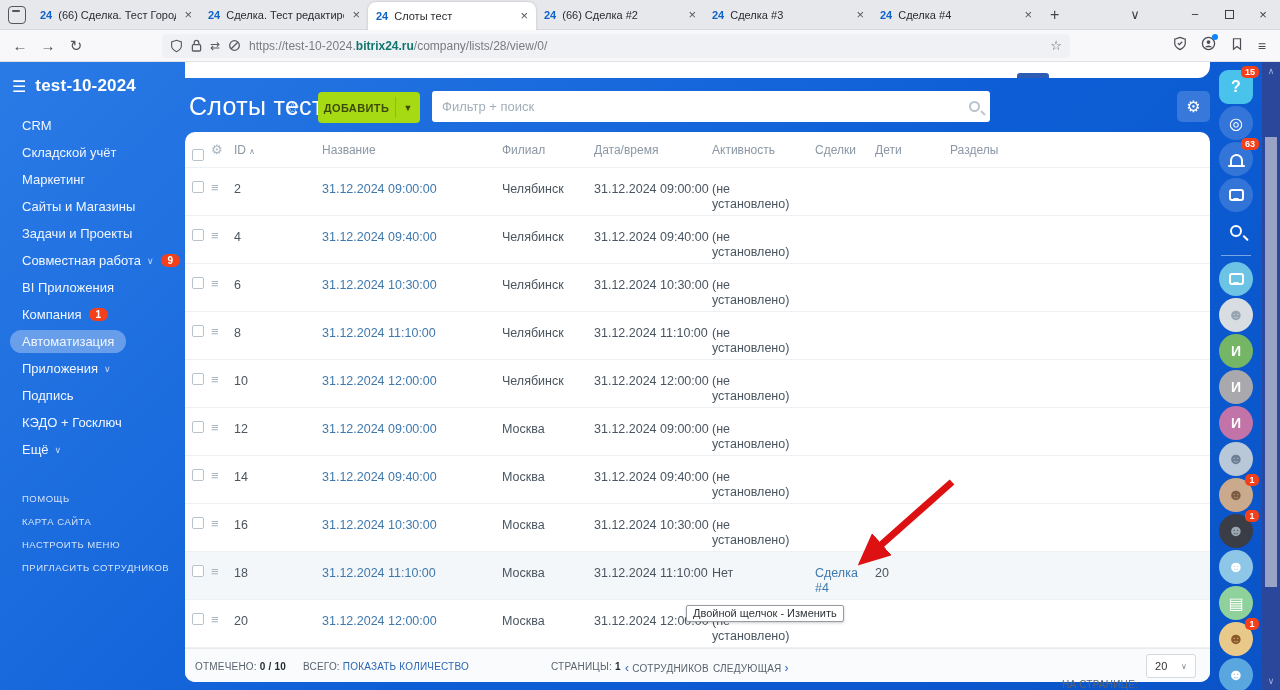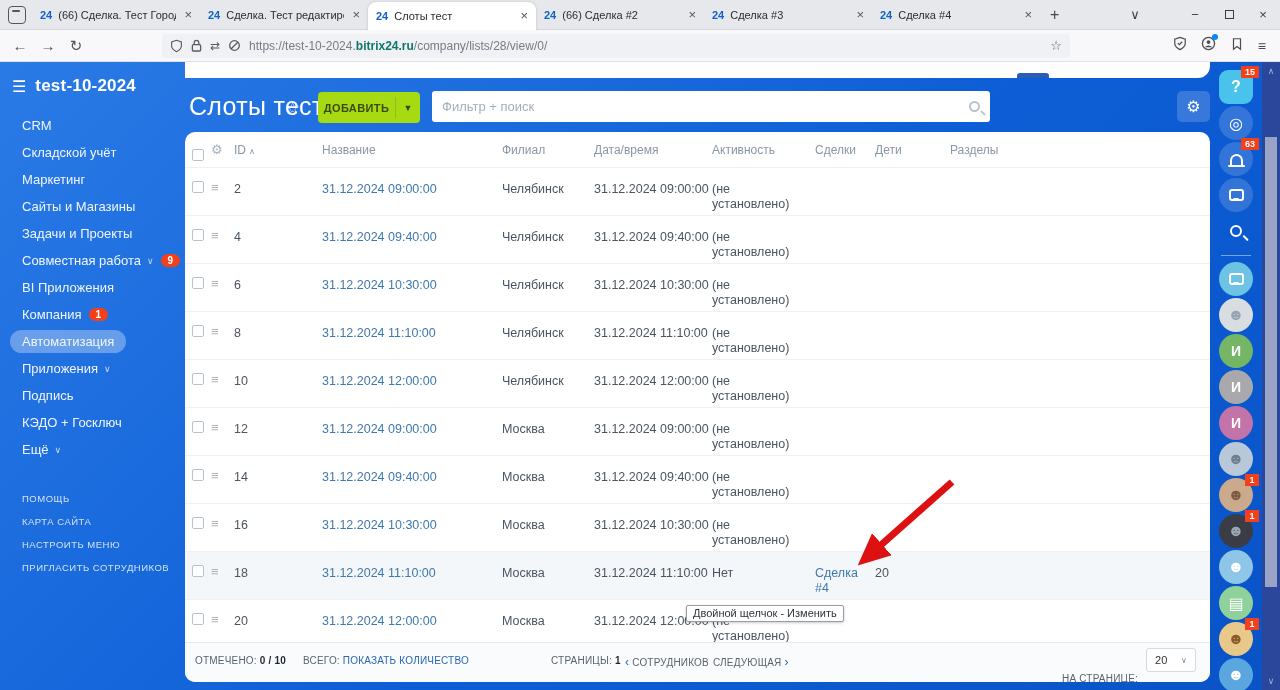--- a/index.html
+++ b/index.html
@@ -82,36 +82,36 @@
   .cell { padding-top:14px; line-height:15px; }
   .c-cb { padding-top:13px; }
   .c-menu { color:#aab4bd; font-size:13px; padding-top:12px; }
   .lnk { color:#3e79ae; text-decoration:none; cursor:pointer; }
   .c-act, .c-deal { padding-right:10px; }
 
   
   .tooltip { position:absolute; left:501px; top:473px; background:#fff; border:1px solid #979ca3; border-radius:2px; padding:1px 6px 2px; font-size:11px; color:#2f343a; box-shadow:0 1px 3px rgba(0,0,0,.2); z-index:6; white-space:nowrap; }
 
   
-  .pfooter { position:absolute; left:0; bottom:0; width:100%; height:40px; background:#fafbfc; border-top:1px solid #e8ebee; border-radius:0 0 10px 10px; font-size:10px; color:#59636e; letter-spacing:.2px; }
+  .pfooter { position:absolute; left:0; bottom:0; width:100%; height:34px; background:#fafbfc; border-top:1px solid #e8ebee; border-radius:0 0 10px 10px; font-size:10px; color:#59636e; letter-spacing:.2px; }
   .pfooter .fi { position:absolute; top:12px; white-space:nowrap; }
   .f-marked { left:10px; } .f-marked b { color:#1f2730; }
   .f-total { left:118px; } .f-link { color:#2a66b5; }
   .f-pages { left:366px; } .f-pages b { color:#1f2730; }
   .f-prev { left:440px; } .f-next { left:528px; }
   .f-arrow { color:#2a66b5; font-size:12px; }
   .f-pp { right:72px; top:12px; position:absolute;margin-top:18px; }
   .ppsel { position:absolute; right:14px; top:5px; width:50px; height:24px; border:1px solid #d6dade; border-radius:3px; background:#fff; display:flex; align-items:center; justify-content:space-between; padding:0 8px; font-size:11px; color:#333; }
   .ppsel .chev { font-size:8px; color:#7d8893; }
 
   
   .rail { position:absolute; right:18px; top:0; width:52px; height:628px; display:flex; flex-direction:column; align-items:center; padding-top:8px; overflow:hidden; }
   .ric { width:34px; height:34px; border-radius:50%; margin-bottom:2px; flex:0 0 auto; display:flex; align-items:center; justify-content:center; position:relative; color:#fff; }
   .ric.sq { border-radius:9px; }
-  .rbadge { position:absolute; right:-6px; top:-4px; background:#f4401a; color:#fff; font-size:9px; font-weight:bold; border-radius:0; padding:1px 4px; min-width:14px; text-align:center; }
+  .rbadge { position:absolute; right:-6px; top:-4px; background:#f4401a; color:#fff; font-size:9px; font-weight:bold; border-radius:5px; padding:1px 4px; min-width:14px; text-align:center; }
   .rdiv { width:30px; height:1px; background:rgba(255,255,255,.45); margin:5px 0 6px; flex:0 0 auto; }
   .help { background:#49c3ec; font-size:16px; font-weight:bold; }
   .ghost { background:rgba(255,255,255,.16); }
   .copilot-g { font-size:16px; }
   .bell { width:13px; height:11px; border:2px solid #fff; border-bottom:none; border-radius:7px 7px 0 0; position:relative; }
   .bell::after { content:""; position:absolute; left:-4px; bottom:-2px; width:17px; height:2px; background:#fff; border-radius:1px; }
   .bub { width:15px; height:12px; border:2px solid #fff; border-radius:3px; position:relative; }
   .bub::after { content:""; position:absolute; left:2px; bottom:-5px; border:3px solid transparent; border-top-color:#fff; }
   .railmag { width:12px; height:12px; border:2px solid #fff; border-radius:50%; position:relative; }
   .railmag::after { content:""; position:absolute; left:10px; top:10px; width:7px; height:2.4px; background:#fff; transform:rotate(45deg); border-radius:1px; }

